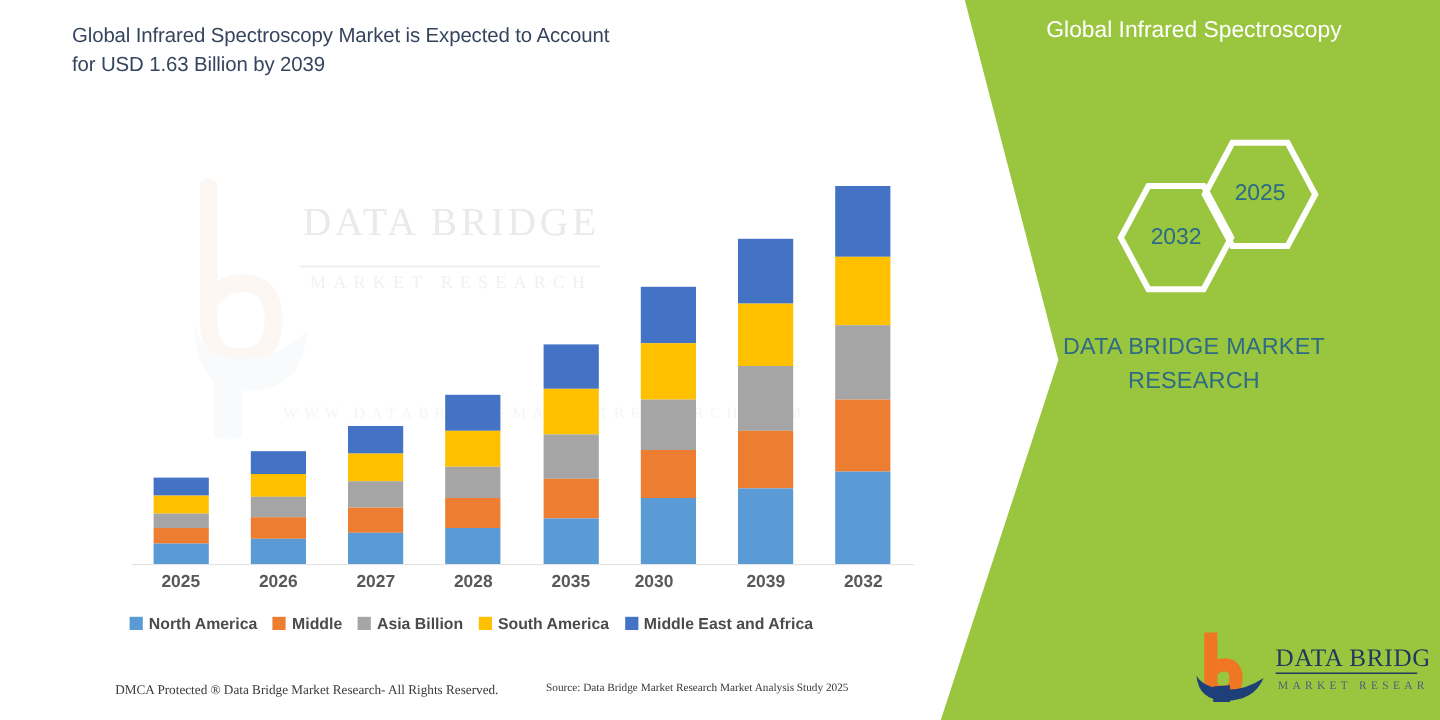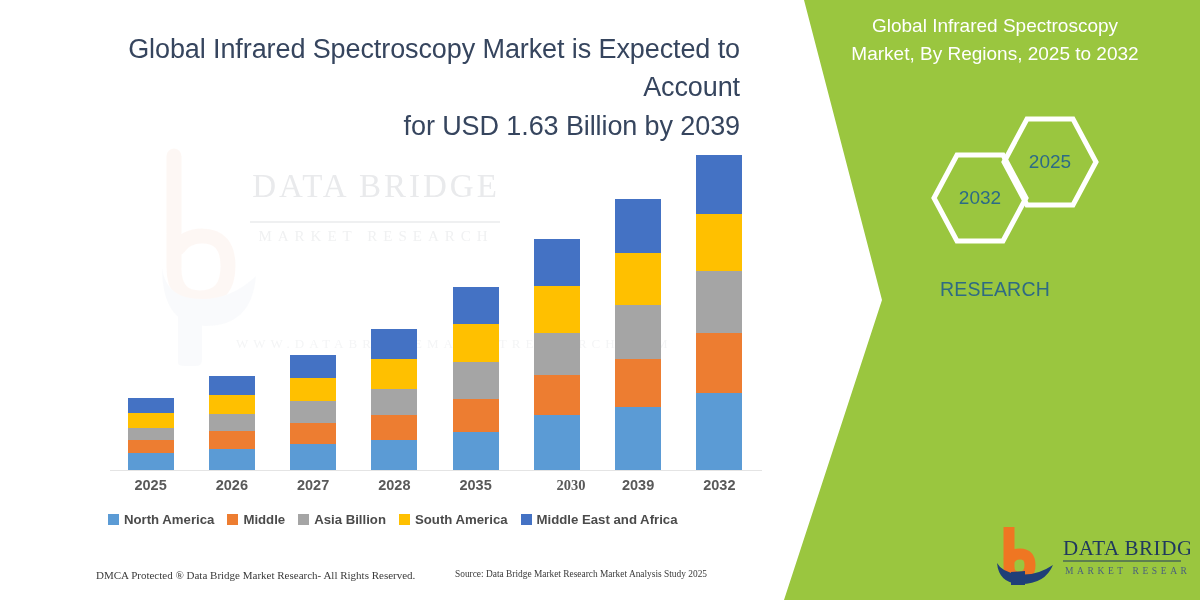--- a/index.html
+++ b/index.html
@@ -23,24 +23,24 @@
   
   #left-panel {
     position: absolute;
     left: 0; top: 0;
     width: 800px; height: 600px;
   }
 
   #chart-title {
     position: absolute;
     left: 60px;
-    top: 30px;
+    top: 18px;
     width: 680px;
-    text-align: right;
-    font-size: 27px;
+    text-align: left;
+    font-size: 17px;
     line-height: 1.42;
     color: #36455e;
     letter-spacing: -0.1px;
     font-weight: 400;
   }
 
   
   #watermark {
     position: absolute;
     left: 150px;
@@ -322,21 +322,21 @@
           <div class="seg" title="Middle East and Africa 2032: 59" style="height: 59px; background: rgb(68, 114, 196);"></div>
         </div>
       </div>
     <div id="axis-line"></div>
     <div id="x-labels">
         <div class="x-label" style="left: 0.625px;">2025</div>
         <div class="x-label" style="left: 81.875px;">2026</div>
         <div class="x-label" style="left: 163.125px;">2027</div>
         <div class="x-label" style="left: 244.375px;">2028</div>
         <div class="x-label" style="left: 325.625px;">2035</div>
-        <div class="x-label" style="left: 421px; font-family: Liberation Serif, serif;">2030</div>
+        <div class="x-label" style="left: 395px;">2030</div>
         <div class="x-label" style="left: 488.125px;">2039</div>
         <div class="x-label" style="left: 569.375px;">2032</div>
       </div>
 
     <div id="legend">
         <div class="legend-item">
           <span class="legend-swatch" style="background: rgb(91, 155, 213);"></span>
           <span class="legend-label">North America</span>
         </div>
         <div class="legend-item">
@@ -361,38 +361,38 @@
     <div id="footer-source">Source: Data Bridge Market Research  Market Analysis Study 2025</div>
   </div>
 
   <div id="green-panel">
     <svg id="green-shape" viewBox="0 0 440 600" preserveAspectRatio="none">
       <path d="M44 0 L440 0 L440 600 L24 600 L122 300 L44 0 Z" fill="#9ac63f"></path>
     </svg>
 
     <div id="green-title">
       <div>Global Infrared Spectroscopy</div>
-      <div>Market, By Regions, 2025 to 2032</div>
     </div>
 
     <div class="hex" id="hex-2032">
       <svg viewBox="0 0 100 100">
         <polygon points="27,7 73,7 96,50 73,93 27,93 4,50" fill="none" stroke="#ffffff" stroke-width="5"></polygon>
       </svg>
       <div class="hex-label">2032</div>
     </div>
 
     <div class="hex" id="hex-2025">
       <svg viewBox="0 0 100 100">
         <polygon points="27,7 73,7 96,50 73,93 27,93 4,50" fill="none" stroke="#ffffff" stroke-width="5"></polygon>
       </svg>
       <div class="hex-label">2025</div>
     </div>
 
     <div id="brand-name">
+      <div>DATA BRIDGE MARKET</div>
       <div>RESEARCH</div>
     </div>
 
     <svg id="brand-logo" viewBox="0 0 195 62">
       <g>
         <path d="M14 4 L14 40 Q14 50 24 50 Q35 50 35 38 Q35 27 25 27 Q19 27 16 31" fill="none" stroke="#ef7622" stroke-width="11" stroke-linecap="square"></path>
         <path d="M2 36 Q4 57 26 57 Q50 57 58 38 Q40 50 22 47 Q7 45 2 36 Z" fill="#1f3f78"></path>
         <path d="M16 45 L16 58 L30 58 L30 44 Z" fill="#1f3f78"></path>
       </g>
       <text x="68" y="28" font-family="Liberation Serif, serif" font-size="21" fill="#20395e" letter-spacing="0.6">DATA BRIDGE</text>

